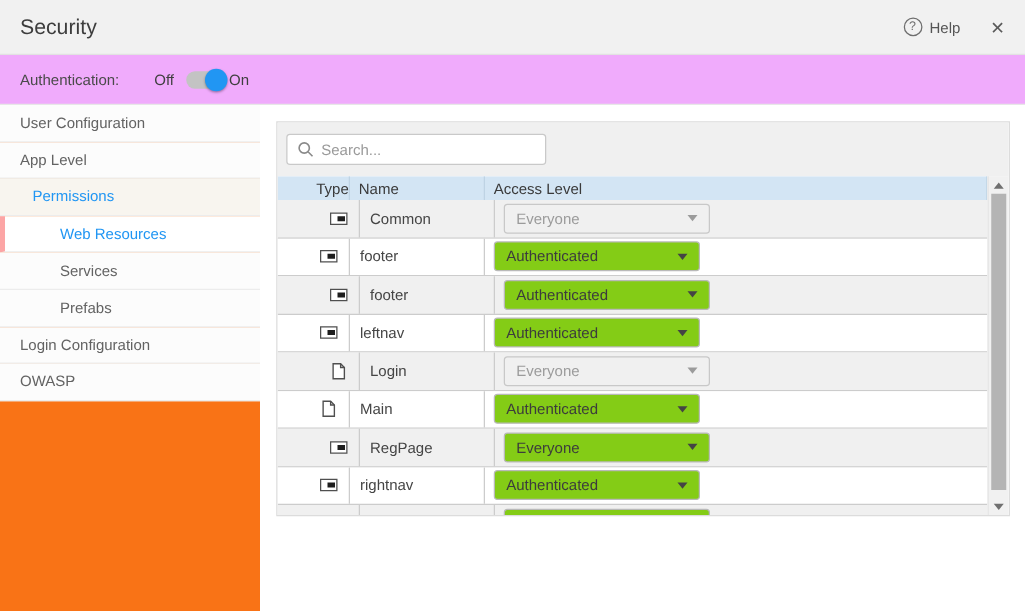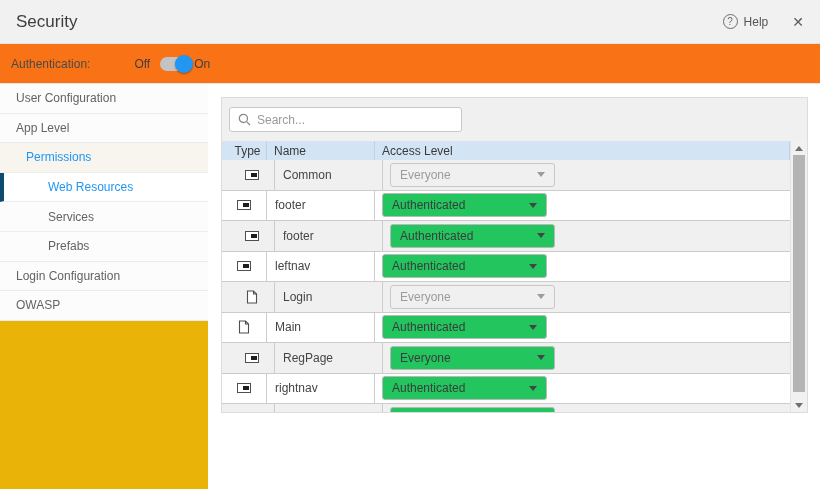--- a/index.html
+++ b/index.html
@@ -15,70 +15,70 @@
   .header-right { margin-left:auto; display:flex; align-items:center; gap:10px; }
   .help-wrap { display:flex; align-items:center; gap:6px; cursor:pointer; }
   .help-circle { width:15px; height:15px; border:1.4px solid #6e6e6e; border-radius:50%;
     display:flex; align-items:center; justify-content:center;
     font-size:10px; color:#6e6e6e; line-height:1; }
   .help-text { font-size:12px; color:#555; }
   .close-x { font-size:14px; color:#5a5a5a; margin-left:14px; cursor:pointer; line-height:1; }
 
   
   .auth-bar { position:absolute; left:0; top:44px; width:820px; height:40px;
-    background:#f97316; border-bottom:1px solid #e7e7e7;
-    display:flex; align-items:center; padding:0 11px; }
+    background:#f0abfc; border-bottom:1px solid #e7e7e7;
+    display:flex; align-items:center; padding:0 16px; }
   .auth-label { font-size:12px; color:#4a4a4a; }
-  .toggle-off { font-size:12px; color:#3f3f3f; margin-left:44px; }
+  .toggle-off { font-size:12px; color:#3f3f3f; margin-left:28px; }
   .toggle-on  { font-size:12px; color:#3f3f3f; margin-left:2px; }
   .switch { position:relative; width:32px; height:16px; margin-left:10px; cursor:pointer; }
   .switch-track { position:absolute; left:0; top:1px; width:32px; height:14px;
     border-radius:8px; background:#c3c3c3; }
   .switch-knob { position:absolute; right:-1px; top:-1px; width:18px; height:18px;
     border-radius:50%; background:#2196f3; box-shadow:0 1px 2px rgba(0,0,0,.35); }
 
   
   .sidebar { position:absolute; left:0; top:84px; width:239px; height:405px;
-    background:#eab308; border-right:1px solid #e4e4e4; }
+    background:#f97316; border-right:1px solid #e4e4e4; }
   .side-item { height:29.6px; display:flex; align-items:center;
     padding-left:16px; font-size:12px; color:#636363;
     border-bottom:1px solid #ececec; cursor:pointer; background:#fcfcfc; }
   .side-item.level1 { padding-left:48px; }
   .side-item.section-active { color:#2196f3; background:#f8f5ef;padding-left:26px; }
   .side-item.selected { color:#2196f3; background:#ffffff;
-    border-left:4px solid #0c4a6e; padding-left:44px; }
+    border-left:4px solid #fca5a5; padding-left:44px; }
 
   
   .main { position:absolute; left:208px; top:84px; width:612px; height:405px; background:#fff; }
   .panel { position:absolute; left:13px; top:13px; width:587px; height:316px;
     border:1px solid #dcdcdc; background:#fff; overflow:hidden; }
   .search-area { position:absolute; left:0; top:0; width:585px; height:43px; background:#f0f0f0; }
-  .search-box { position:absolute; left:7px; top:9px; width:233px; height:25px;
+  .search-box { position:absolute; left:7px; top:9px; width:208px; height:25px;
     background:#fff; border:1px solid #c9c9c9; border-radius:3px;
     display:flex; align-items:center; padding:0 8px; gap:6px; }
   .search-box input { border:none; outline:none; flex:1; font-size:12px;
     font-family:"Liberation Sans", sans-serif; color:#444; background:transparent; }
   .search-box input::placeholder { color:#9a9a9a; }
 
   .grid { position:absolute; left:0; top:43px; width:568px; height:273px; overflow:hidden; }
   .grid-header { display:flex; height:19px; background:#d3e5f4; font-size:12px; color:#3a3a3a; }
   .grid-header .cell { display:flex; align-items:center; padding-left:7px;
     border-right:1px solid #bed3e4; }
   .grid-row { display:flex; height:30.5px; border-bottom:1px solid #cccccc;
     background:#fff; font-size:12px; color:#454545; }
   .grid-row.striped { background:#f0f0f0;padding-left:8px; }
   .cell { overflow:hidden; }
-  .col-type   { width:45px;  display:flex; align-items:center; justify-content:center;
-    border-right:1px solid #cccccc; }
+  .col-type   { width:34px;  display:flex; align-items:center; justify-content:center;
+    border-right:1px solid #cccccc;margin-left:24px; }
   .col-name   { width:108px; display:flex; align-items:center; padding-left:8px;
     border-right:1px solid #cccccc; }
   .col-access { flex:1; display:flex; align-items:center; padding-left:7px; }
 
   .dropdown { width:165px; height:24px; border:1px solid #b9b9b9; border-radius:3px;
-    background:#22c55e; display:flex; align-items:center; padding:0 9px;
+    background:#84cc16; display:flex; align-items:center; padding:0 9px;
     font-size:12px; color:#3c3c3c; cursor:pointer; }
   .dropdown .dd-label { flex:1; }
   .caret { width:0; height:0; border-left:4px solid transparent;
     border-right:4px solid transparent; border-top:5px solid #444; }
   .dropdown.disabled { background:transparent; border-color:#c8c8c8; color:#9b9b9b; cursor:default; }
   .dropdown.disabled .caret { border-top-color:#9b9b9b; }
 
   
   .icon-partial { width:14px; height:10px; border:1px solid #4f4f4f; background:#fff;
     position:relative; }

